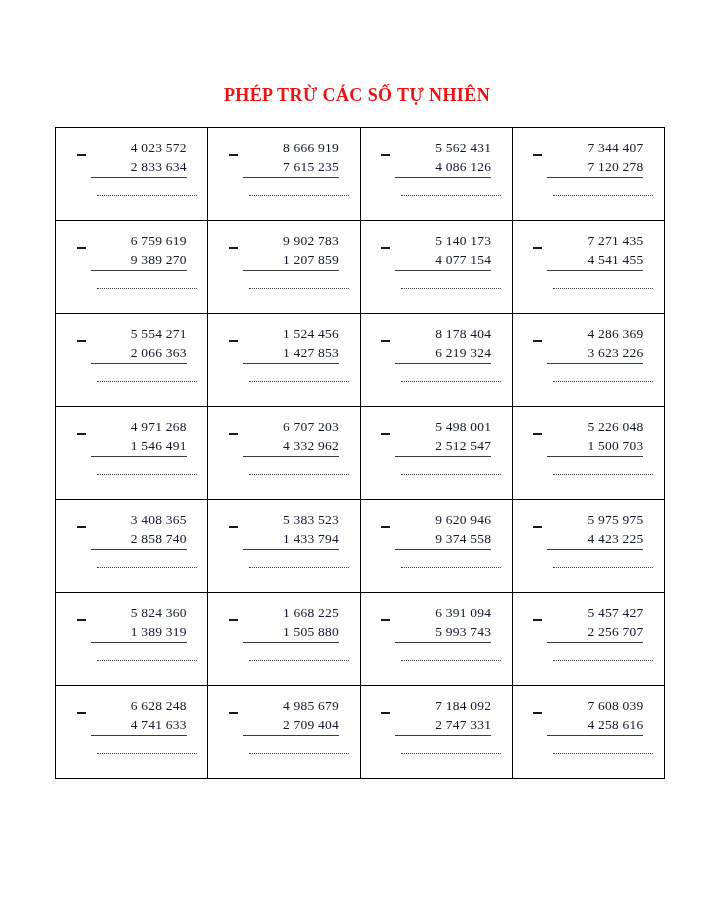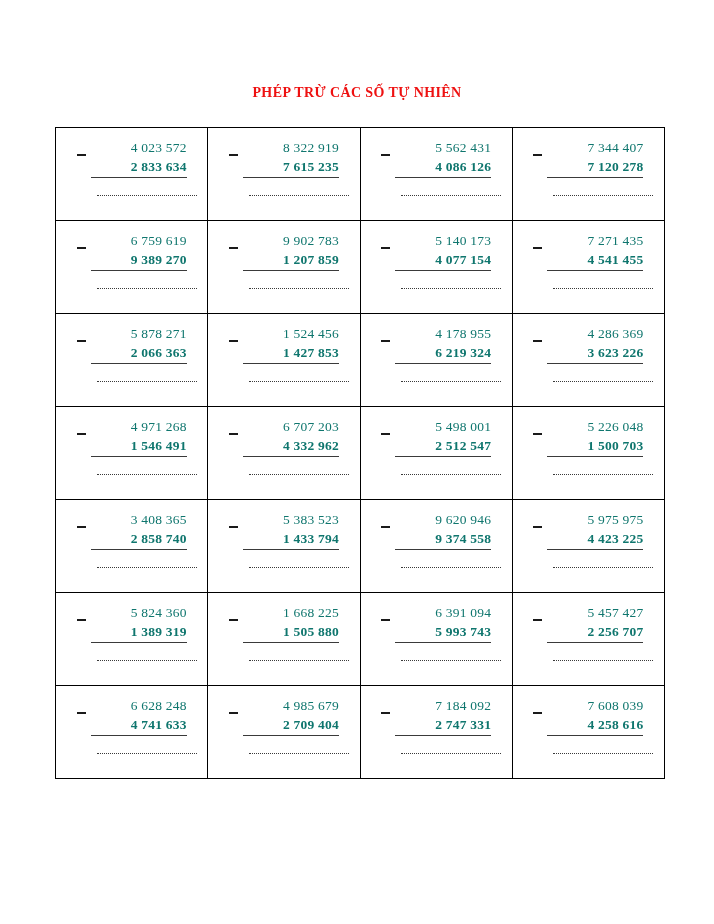--- a/index.html
+++ b/index.html
@@ -21,21 +21,21 @@
   }
   .worksheet-title {
     position: absolute;
     top: 85px;
     left: 0;
     width: 714px;
     text-align: center;
     color: #ee1111;
     font-family: "Liberation Serif", "DejaVu Serif", serif;
     font-weight: bold;
-    font-size: 14px;
+    font-size: 18px;
     letter-spacing: 0.4px;
   }
   .problems-table {
     position: absolute;
     left: 55px;
     top: 127px;
     width: 605px;
     border-collapse: collapse;
     table-layout: fixed;
   }
@@ -64,30 +64,29 @@
     position: absolute;
     left: 0px;
     top: 16px;
     width: 9px;
     height: 1.5px;
     background: #1a1a1a;
   }
   .operand {
     font-family: "Liberation Serif", "DejaVu Serif", serif;
     font-size: 13.5px;
-    color: #0f766e;
+    color: #0f172a;
     text-align: right;
     line-height: 19px;
     white-space: nowrap;
     letter-spacing: 0.2px;
   }
   .operand.subtrahend {
     border-bottom: 1.3px solid #3a3a3a;
     padding-bottom: 1px;
-    font-weight: bold;
   }
   .answer-line {
     margin-top: 17px;
     border-bottom: 1.4px dotted #3a3a3a;
     height: 0;
     width: 100px;
     margin-left: 6px;
   }
 </style>
 </head>
@@ -107,21 +106,21 @@
                 <div class="operand minuend">4 023 572</div>
                 <div class="operand subtrahend">2 833 634</div>
                 <div class="answer-line"></div>
               </div>
             </div>
           </td>
           <td>
             <div class="problem">
               <div class="calc">
                 <span class="minus-sign"></span>
-                <div class="operand minuend">8 322 919</div>
+                <div class="operand minuend">8 666 919</div>
                 <div class="operand subtrahend">7 615 235</div>
                 <div class="answer-line"></div>
               </div>
             </div>
           </td>
           <td>
             <div class="problem">
               <div class="calc">
                 <span class="minus-sign"></span>
                 <div class="operand minuend">5 562 431</div>
@@ -181,41 +180,41 @@
                 <div class="answer-line"></div>
               </div>
             </div>
           </td>
         </tr>
         <tr>
           <td>
             <div class="problem">
               <div class="calc">
                 <span class="minus-sign"></span>
-                <div class="operand minuend">5 878 271</div>
+                <div class="operand minuend">5 554 271</div>
                 <div class="operand subtrahend">2 066 363</div>
                 <div class="answer-line"></div>
               </div>
             </div>
           </td>
           <td>
             <div class="problem">
               <div class="calc">
                 <span class="minus-sign"></span>
                 <div class="operand minuend">1 524 456</div>
                 <div class="operand subtrahend">1 427 853</div>
                 <div class="answer-line"></div>
               </div>
             </div>
           </td>
           <td>
             <div class="problem">
               <div class="calc">
                 <span class="minus-sign"></span>
-                <div class="operand minuend">4 178 955</div>
+                <div class="operand minuend">8 178 404</div>
                 <div class="operand subtrahend">6 219 324</div>
                 <div class="answer-line"></div>
               </div>
             </div>
           </td>
           <td>
             <div class="problem">
               <div class="calc">
                 <span class="minus-sign"></span>
                 <div class="operand minuend">4 286 369</div>

